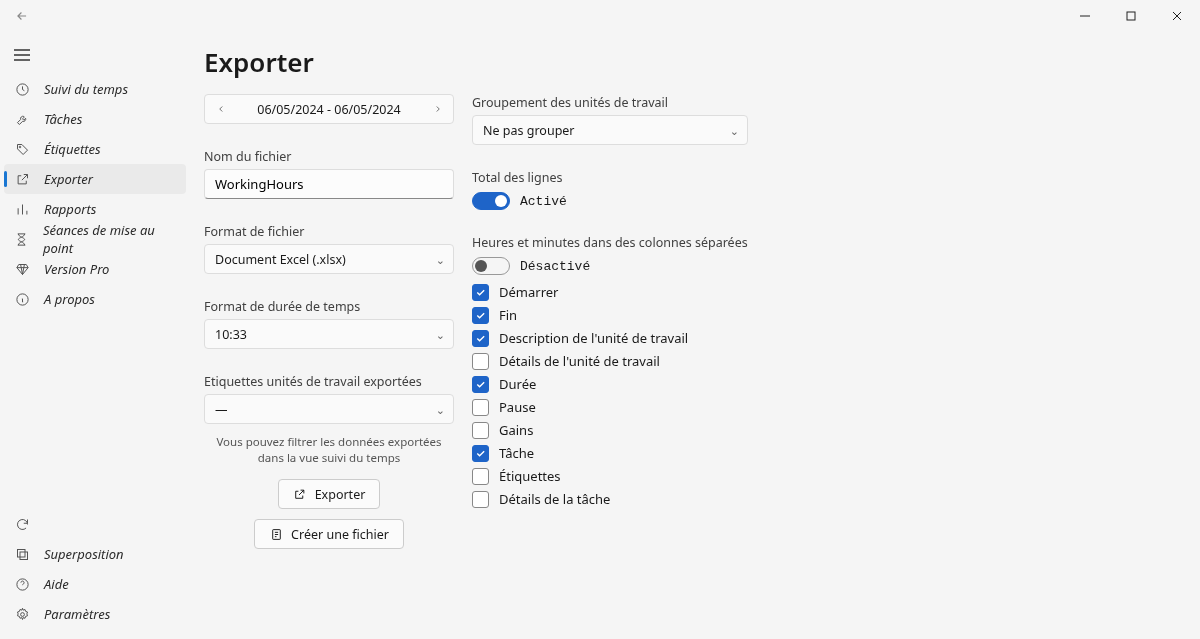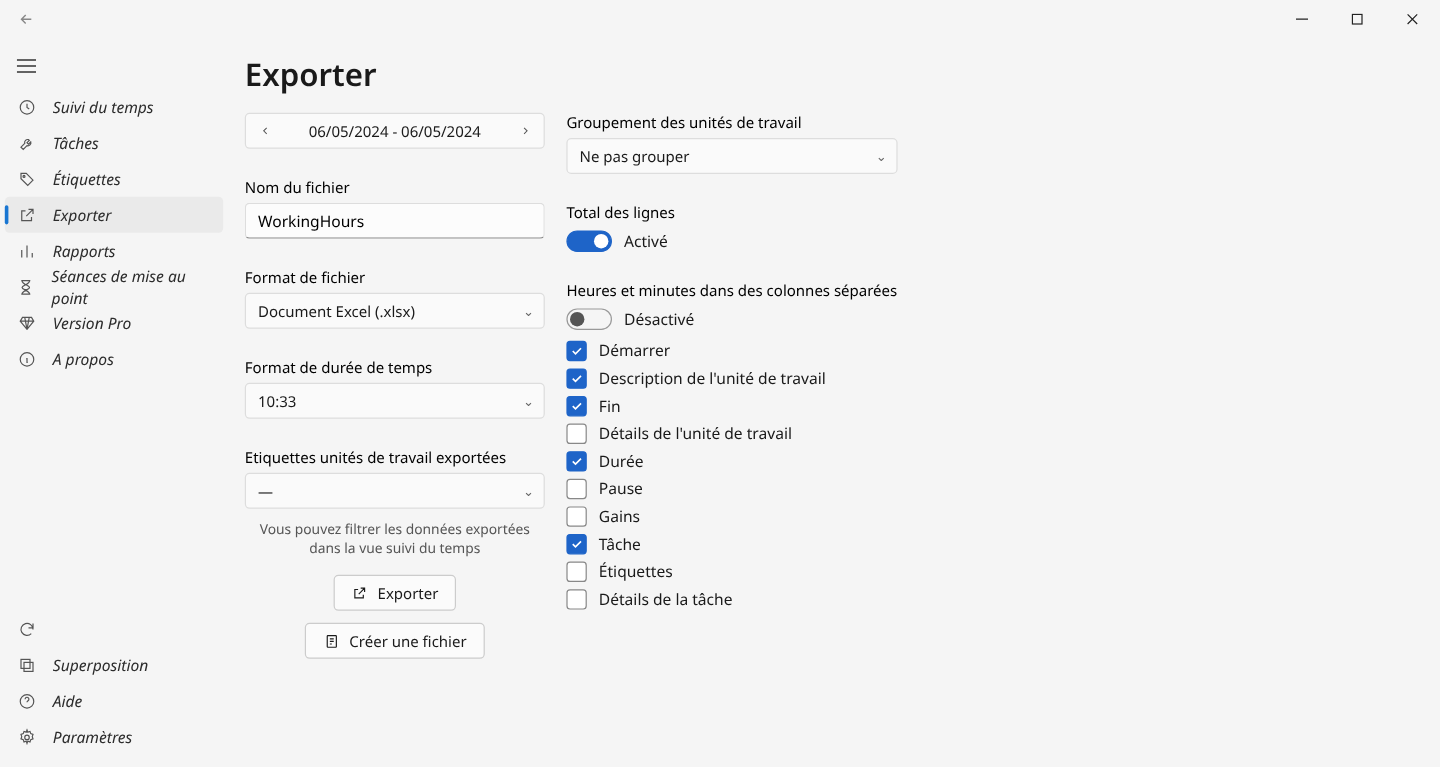--- a/index.html
+++ b/index.html
@@ -106,21 +106,21 @@
     font-size: 12px;
   }
   .date-arrow.right { border-left:1px solid transparent; border-right:none;}
   .date-text {
     flex:1; display:flex;align-items:center;justify-content:center;
     font-size: 12.5px;
   }
   .field-label {
     font-size: 12.5px;
     margin: 24px 0 4px 0;
-    color: #000000;
+    color: #404040;
   }
   .text-input {
     width: 100%;
     height: 30px;
     border: 1px solid #ddd;
     border-bottom: 1px solid #888;
     border-radius: 4px;
     background: #fcfcfc;
     padding: 0 10px;
     font-family: inherit;
@@ -153,20 +153,21 @@
     border-radius:4px;
     background:#fbfbfb;
     padding: 0 14px;
     display:inline-flex; align-items:center; gap:8px;
     font-size:12.5px;
   }
   .btn .icon {width:14px;height:14px;display:flex;align-items:center;justify-content:center;}
   .toggle-row {
     display:flex; align-items:center; gap:10px;
     margin: 6px 0 8px 0;
+    font-family: Liberation Mono, monospace;
   }
   .toggle {
     width: 38px; height:18px;
     border-radius: 10px;
     position:relative;
     border:1px solid #999;
   }
   .toggle .knob {
     width:12px;height:12px;border-radius:50%;
     background:#555;
@@ -429,29 +430,29 @@
                 </svg>
               </div>
               <span>Démarrer</span>
             </div>
             <div class="check-row">
               <div class="checkbox checked">
                 <svg viewBox="0 0 24 24" fill="none" stroke="currentColor" stroke-width="3">
                   <path d="M5 12l5 5L20 7"></path>
                 </svg>
               </div>
-              <span>Description de l'unité de travail</span>
+              <span>Fin</span>
             </div>
             <div class="check-row">
               <div class="checkbox checked">
                 <svg viewBox="0 0 24 24" fill="none" stroke="currentColor" stroke-width="3">
                   <path d="M5 12l5 5L20 7"></path>
                 </svg>
               </div>
-              <span>Fin</span>
+              <span>Description de l'unité de travail</span>
             </div>
             <div class="check-row">
               <div class="checkbox"></div>
               <span>Détails de l'unité de travail</span>
             </div>
             <div class="check-row">
               <div class="checkbox checked">
                 <svg viewBox="0 0 24 24" fill="none" stroke="currentColor" stroke-width="3">
                   <path d="M5 12l5 5L20 7"></path>
                 </svg>

